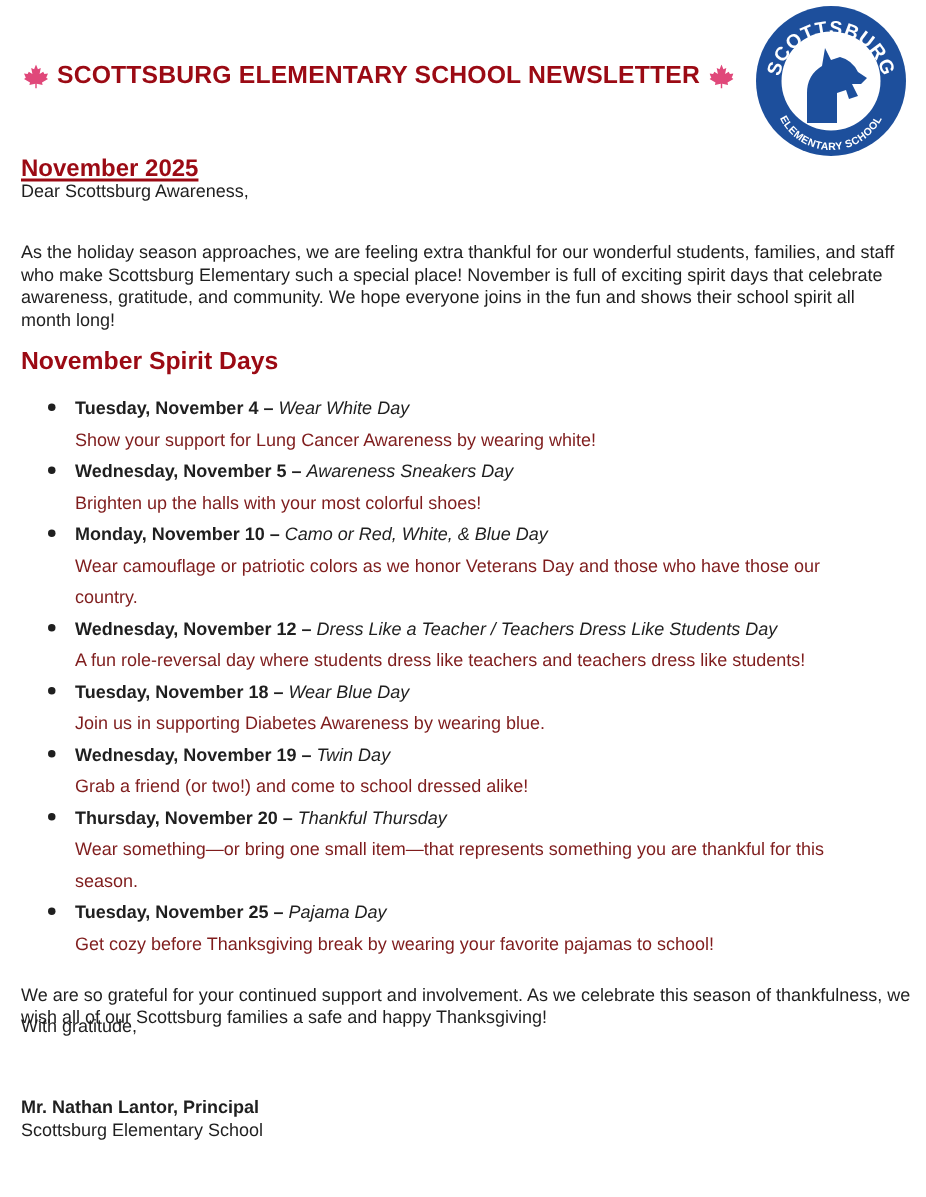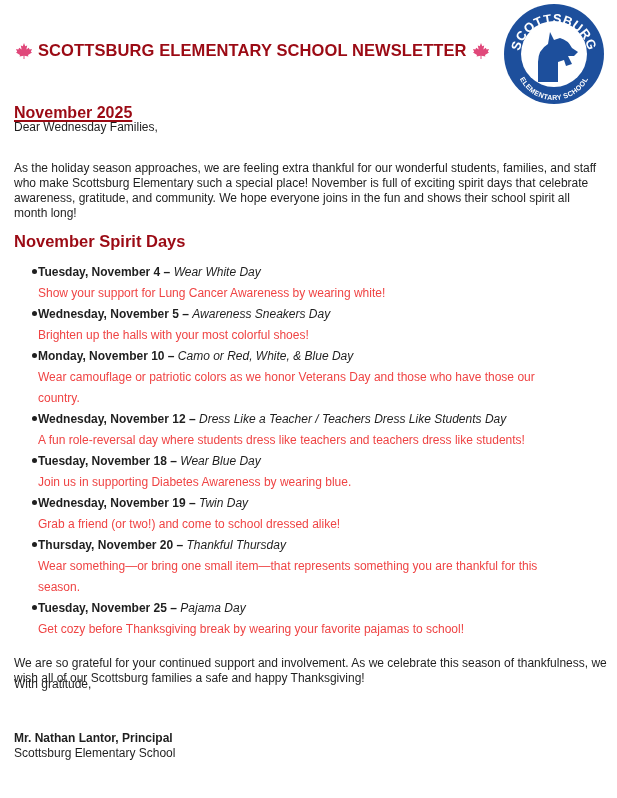--- a/index.html
+++ b/index.html
@@ -18,26 +18,26 @@
     .logo { position: absolute; left: 502px; top: 2px; width: 104px; height: 104px; }
     .month {
       position: absolute; left: 14px; top: 104px; font-weight: bold; font-size: 16px;
       color: #9b0a14; text-decoration: underline; text-decoration-thickness: 2px; text-underline-offset: 2px;
     }
     .p { position: absolute; left: 14px; font-size: 12px; line-height: 15px; color: #1f1f1f; }
     .greeting { top: 120px; }
     .intro { top: 161px; width: 590px; }
     .section-title { position: absolute; left: 14px; top: 232px; font-weight: bold; font-size: 16.5px; color: #9b0a14; }
     .list { position: absolute; left: 0; top: 262px; width: 617px; }
-    .item { position: relative; padding-left: 38px; }
+    .item { position: relative; padding-left: 50px; }
     .bullet { position: absolute; left: 32px; top: 7px; width: 5px; height: 5px; border-radius: 50%; background: #1f1f1f; }
     .head { font-size: 12px; line-height: 21px; color: #1f1f1f; }
     .head b { font-weight: bold; }
     .head i { font-style: italic; }
-    .desc { font-size: 12px; line-height: 21px; color: #ef4444; width: 520px; }
+    .desc { font-size: 12px; line-height: 21px; color: #7f1d1d; width: 520px; }
     .closing { top: 656px; width: 600px; }
     .signoff { top: 677px; }
     .sig-name { top: 731px; font-weight: bold; }
     .sig-school { top: 746px; }
   </style>
 </head>
 <body>
 
 <div class="page">
 
@@ -62,21 +62,21 @@
       <textPath href="#topArc" startOffset="50%" text-anchor="middle">SCOTTSBURG</textPath>
     </text>
     <text font-family="Liberation Sans, sans-serif" font-weight="bold" font-size="7" fill="#ffffff" letter-spacing="0.3">
       <textPath href="#botArc" startOffset="50%" text-anchor="middle">ELEMENTARY SCHOOL</textPath>
     </text>
     <path fill="#1d4f9c" d="M36 80 L36 60 Q36 48 46 42 L48 30 L52 38 L58 36 Q66 38 70 46 L76 50 L72 54 L66 54 L70 62 L64 64 L62 58 L56 60 L56 80 Z"></path>
   </svg>
 
   <div class="month">November 2025</div>
 
-  <div class="p greeting">Dear Wednesday Families,</div>
+  <div class="p greeting">Dear Scottsburg Awareness,</div>
   <div class="p intro">As the holiday season approaches, we are feeling extra thankful for our wonderful students, families, and staff who make Scottsburg Elementary such a special place! November is full of exciting spirit days that celebrate awareness, gratitude, and community. We hope everyone joins in the fun and shows their school spirit all month long!</div>
 
   <div class="section-title">November Spirit Days</div>
 
   <div class="list">
     <div class="item">
       <span class="bullet"></span>
       <div class="head"><b>Tuesday, November 4</b><b> – </b><i>Wear White Day</i></div>
       <div class="desc">Show your support for Lung Cancer Awareness by wearing white!</div>
     </div>

